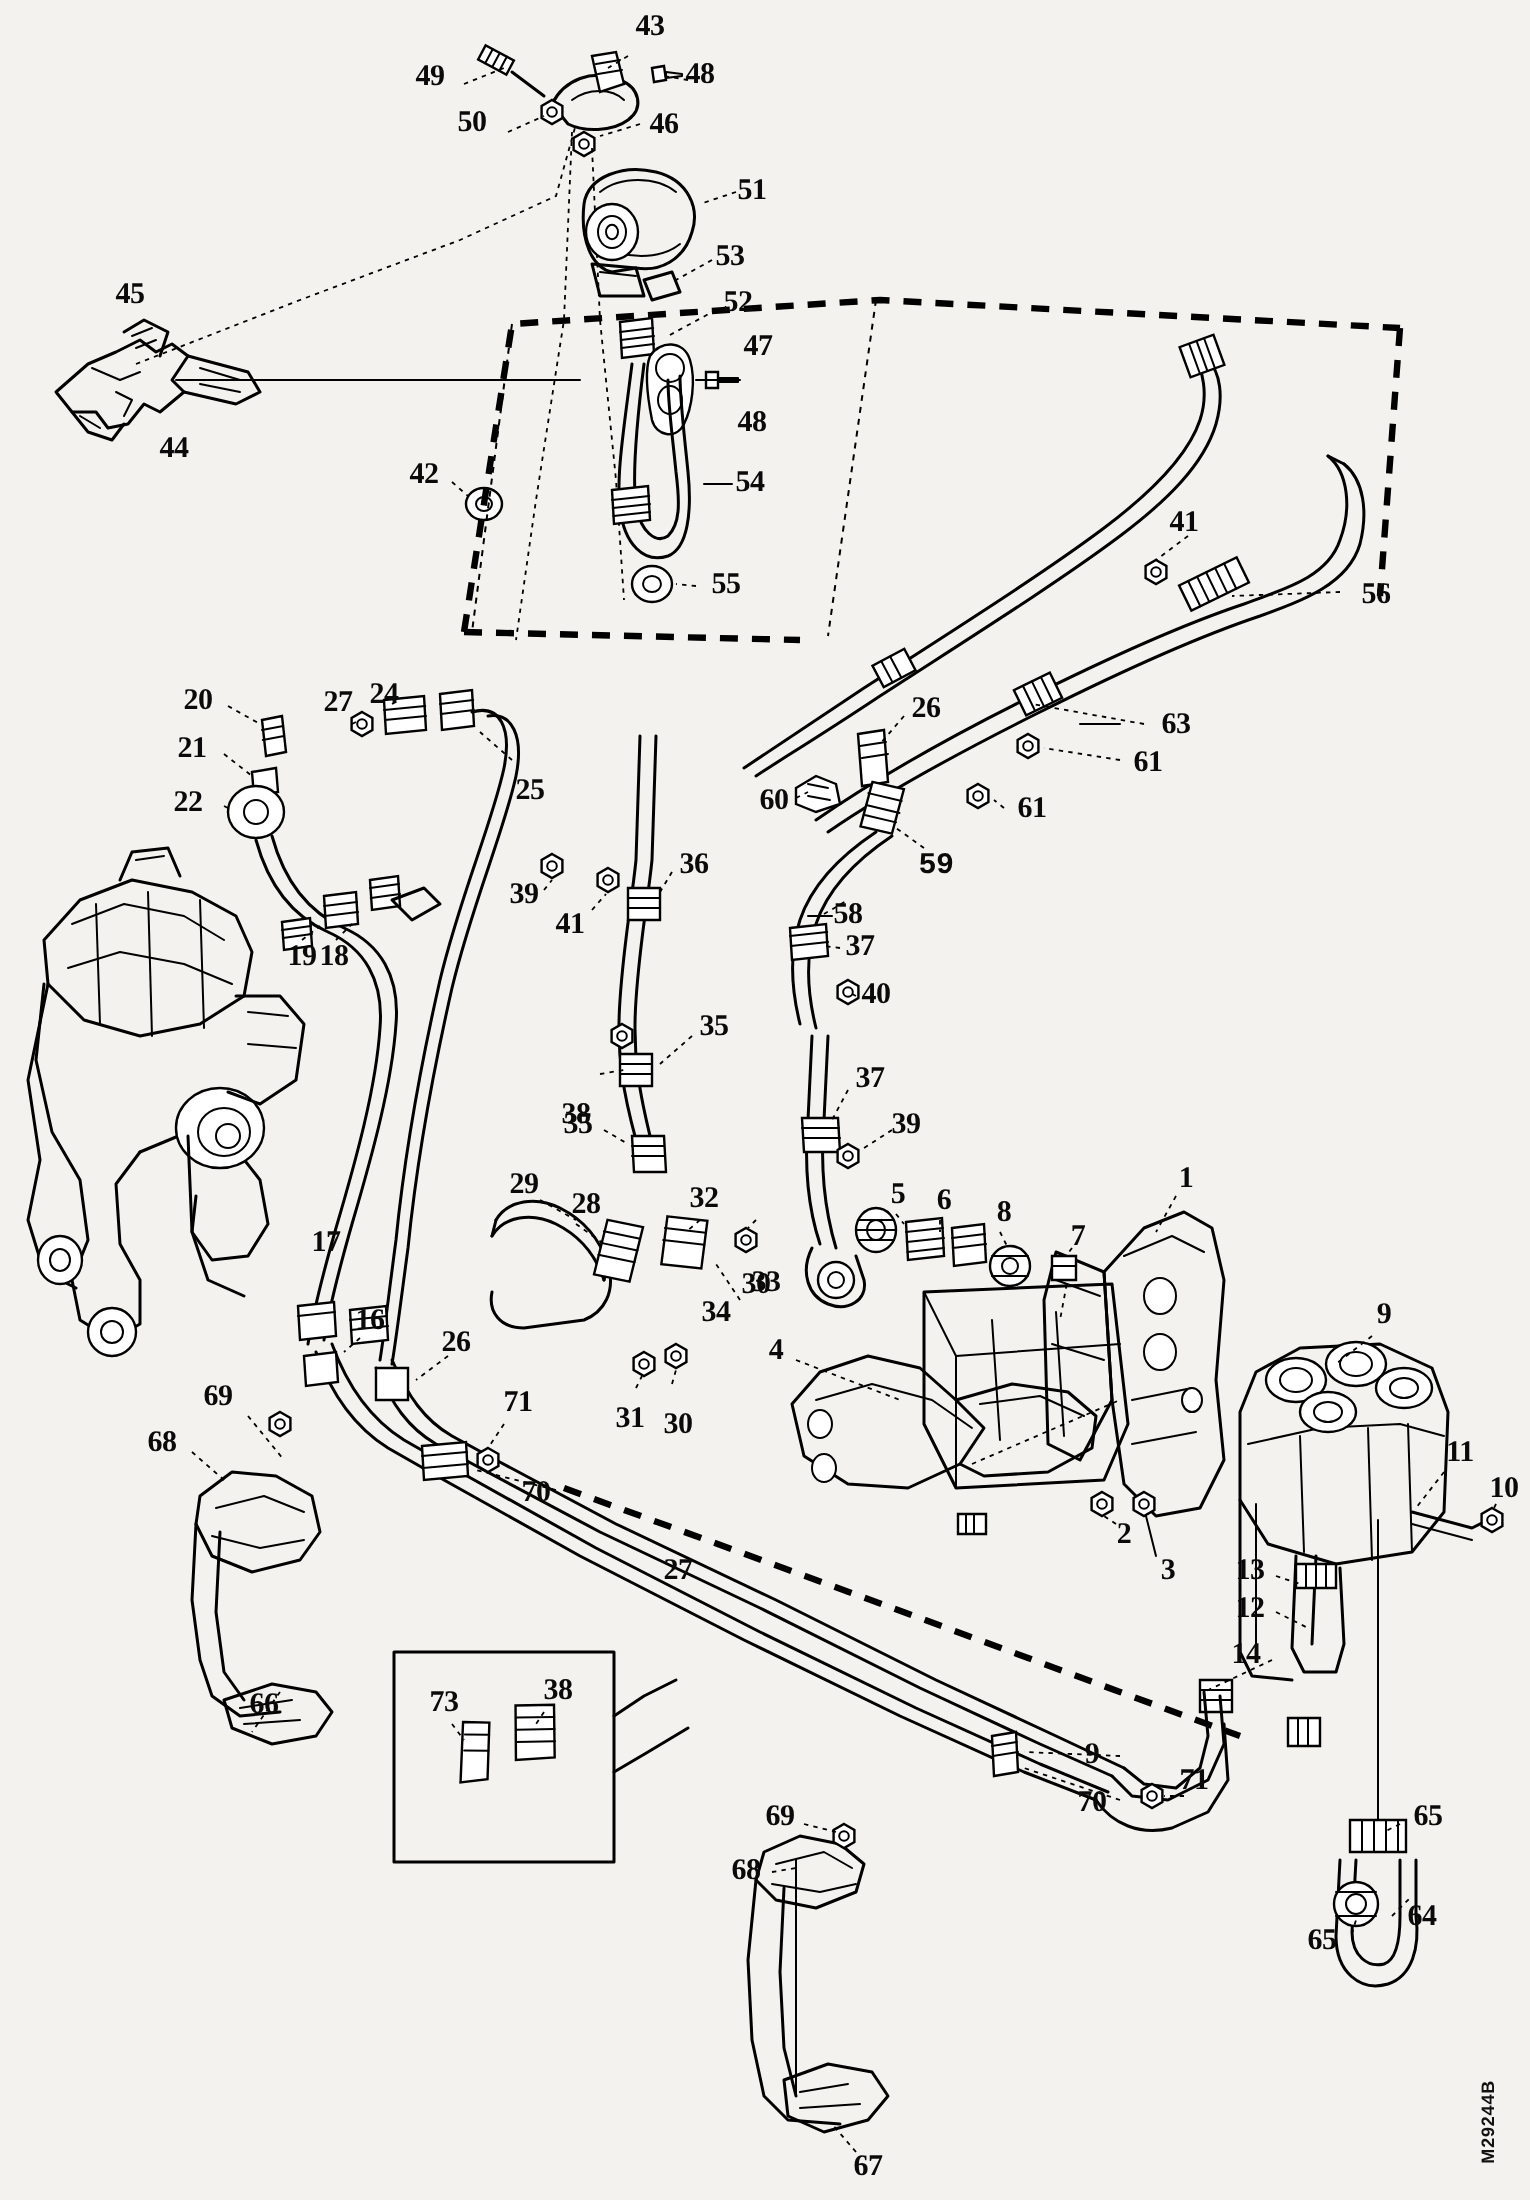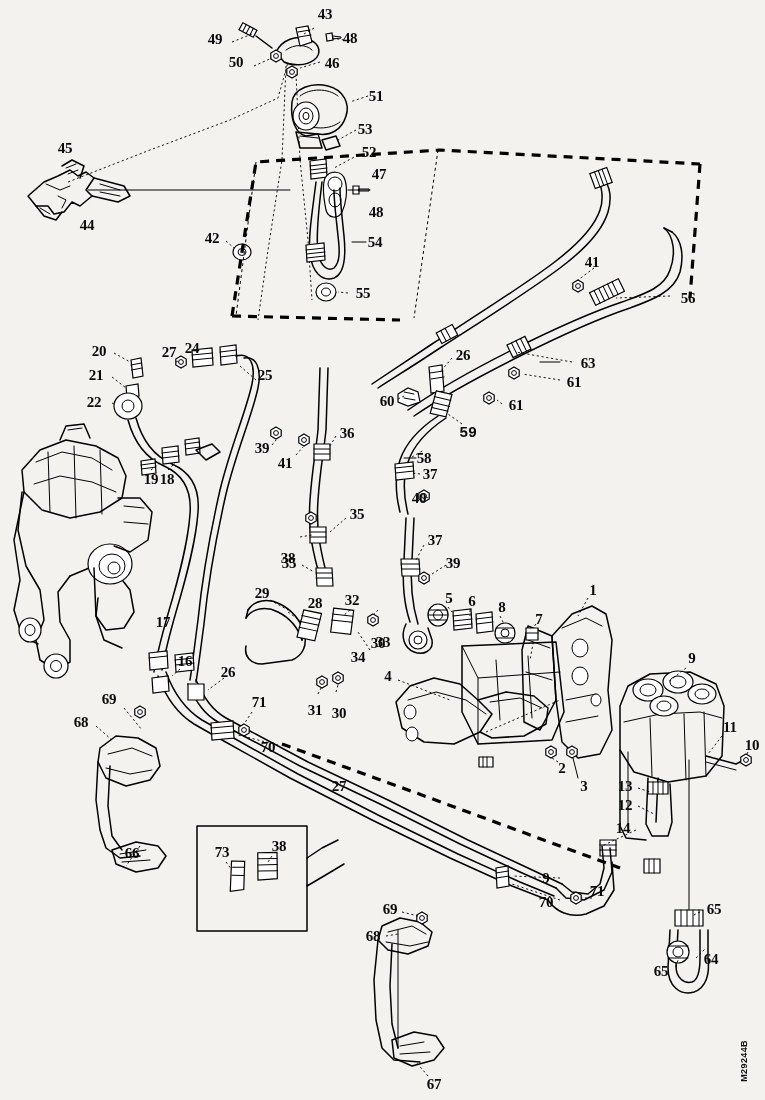--- a/index.html
+++ b/index.html
@@ -684,38 +684,38 @@
       <div class="cal" style="left: 463px; top: 355px;">26</div>
       <div class="cal" style="left: 588px; top: 363px;">63</div>
       <div class="cal" style="left: 574px; top: 382px;">61</div>
       <div class="cal" style="left: 387px; top: 401px;">60</div>
       <div class="cal" style="left: 516px; top: 405px;">61</div>
       <div class="cal" style="left: 468px; top: 433px; font-family: Liberation Mono, monospace;">59</div>
       <div class="cal" style="left: 99px; top: 351px;">20</div>
       <div class="cal" style="left: 169px; top: 352px;">27</div>
       <div class="cal" style="left: 192px; top: 348px;">24</div>
       <div class="cal" style="left: 96px; top: 375px;">21</div>
-      <div class="cal" style="left: 265px; top: 375px;">25</div>
+      <div class="cal" style="left: 265px; top: 396px;">25</div>
       <div class="cal" style="left: 94px; top: 402px;">22</div>
       <div class="cal" style="left: 262px; top: 448px;">39</div>
       <div class="cal" style="left: 347px; top: 433px;">36</div>
       <div class="cal" style="left: 285px; top: 463px;">41</div>
       <div class="cal" style="left: 424px; top: 458px;">58</div>
       <div class="cal" style="left: 430px; top: 474px;">37</div>
       <div class="cal" style="left: 151px; top: 479px;">19</div>
       <div class="cal" style="left: 167px; top: 479px;">18</div>
-      <div class="cal" style="left: 419px; top: 498px;">40</div>
+      <div class="cal" style="left: 438px; top: 498px;">40</div>
       <div class="cal" style="left: 357px; top: 514px;">35</div>
       <div class="cal" style="left: 288px; top: 558px; text-align: right;">38</div>
       <div class="cal" style="left: 435px; top: 540px;">37</div>
       <div class="cal" style="left: 289px; top: 563px;">35</div>
       <div class="cal" style="left: 453px; top: 563px;">39</div>
       <div class="cal" style="left: 593px; top: 590px;">1</div>
       <div class="cal" style="left: 262px; top: 593px;">29</div>
-      <div class="cal" style="left: 293px; top: 603px; margin-left: 22px;">28</div>
+      <div class="cal" style="left: 293px; top: 603px;">28</div>
       <div class="cal" style="left: 352px; top: 600px; text-align: center;">32</div>
       <div class="cal" style="left: 449px; top: 598px;">5</div>
       <div class="cal" style="left: 472px; top: 601px;">6</div>
       <div class="cal" style="left: 502px; top: 607px;">8</div>
       <div class="cal" style="left: 539px; top: 619px;">7</div>
       <div class="cal" style="left: 383px; top: 642px;">33</div>
       <div class="cal" style="left: 378px; top: 643px;">30</div>
       <div class="cal" style="left: 692px; top: 658px;">9</div>
       <div class="cal" style="left: 358px; top: 657px;">34</div>
       <div class="cal" style="left: 388px; top: 676px;">4</div>

